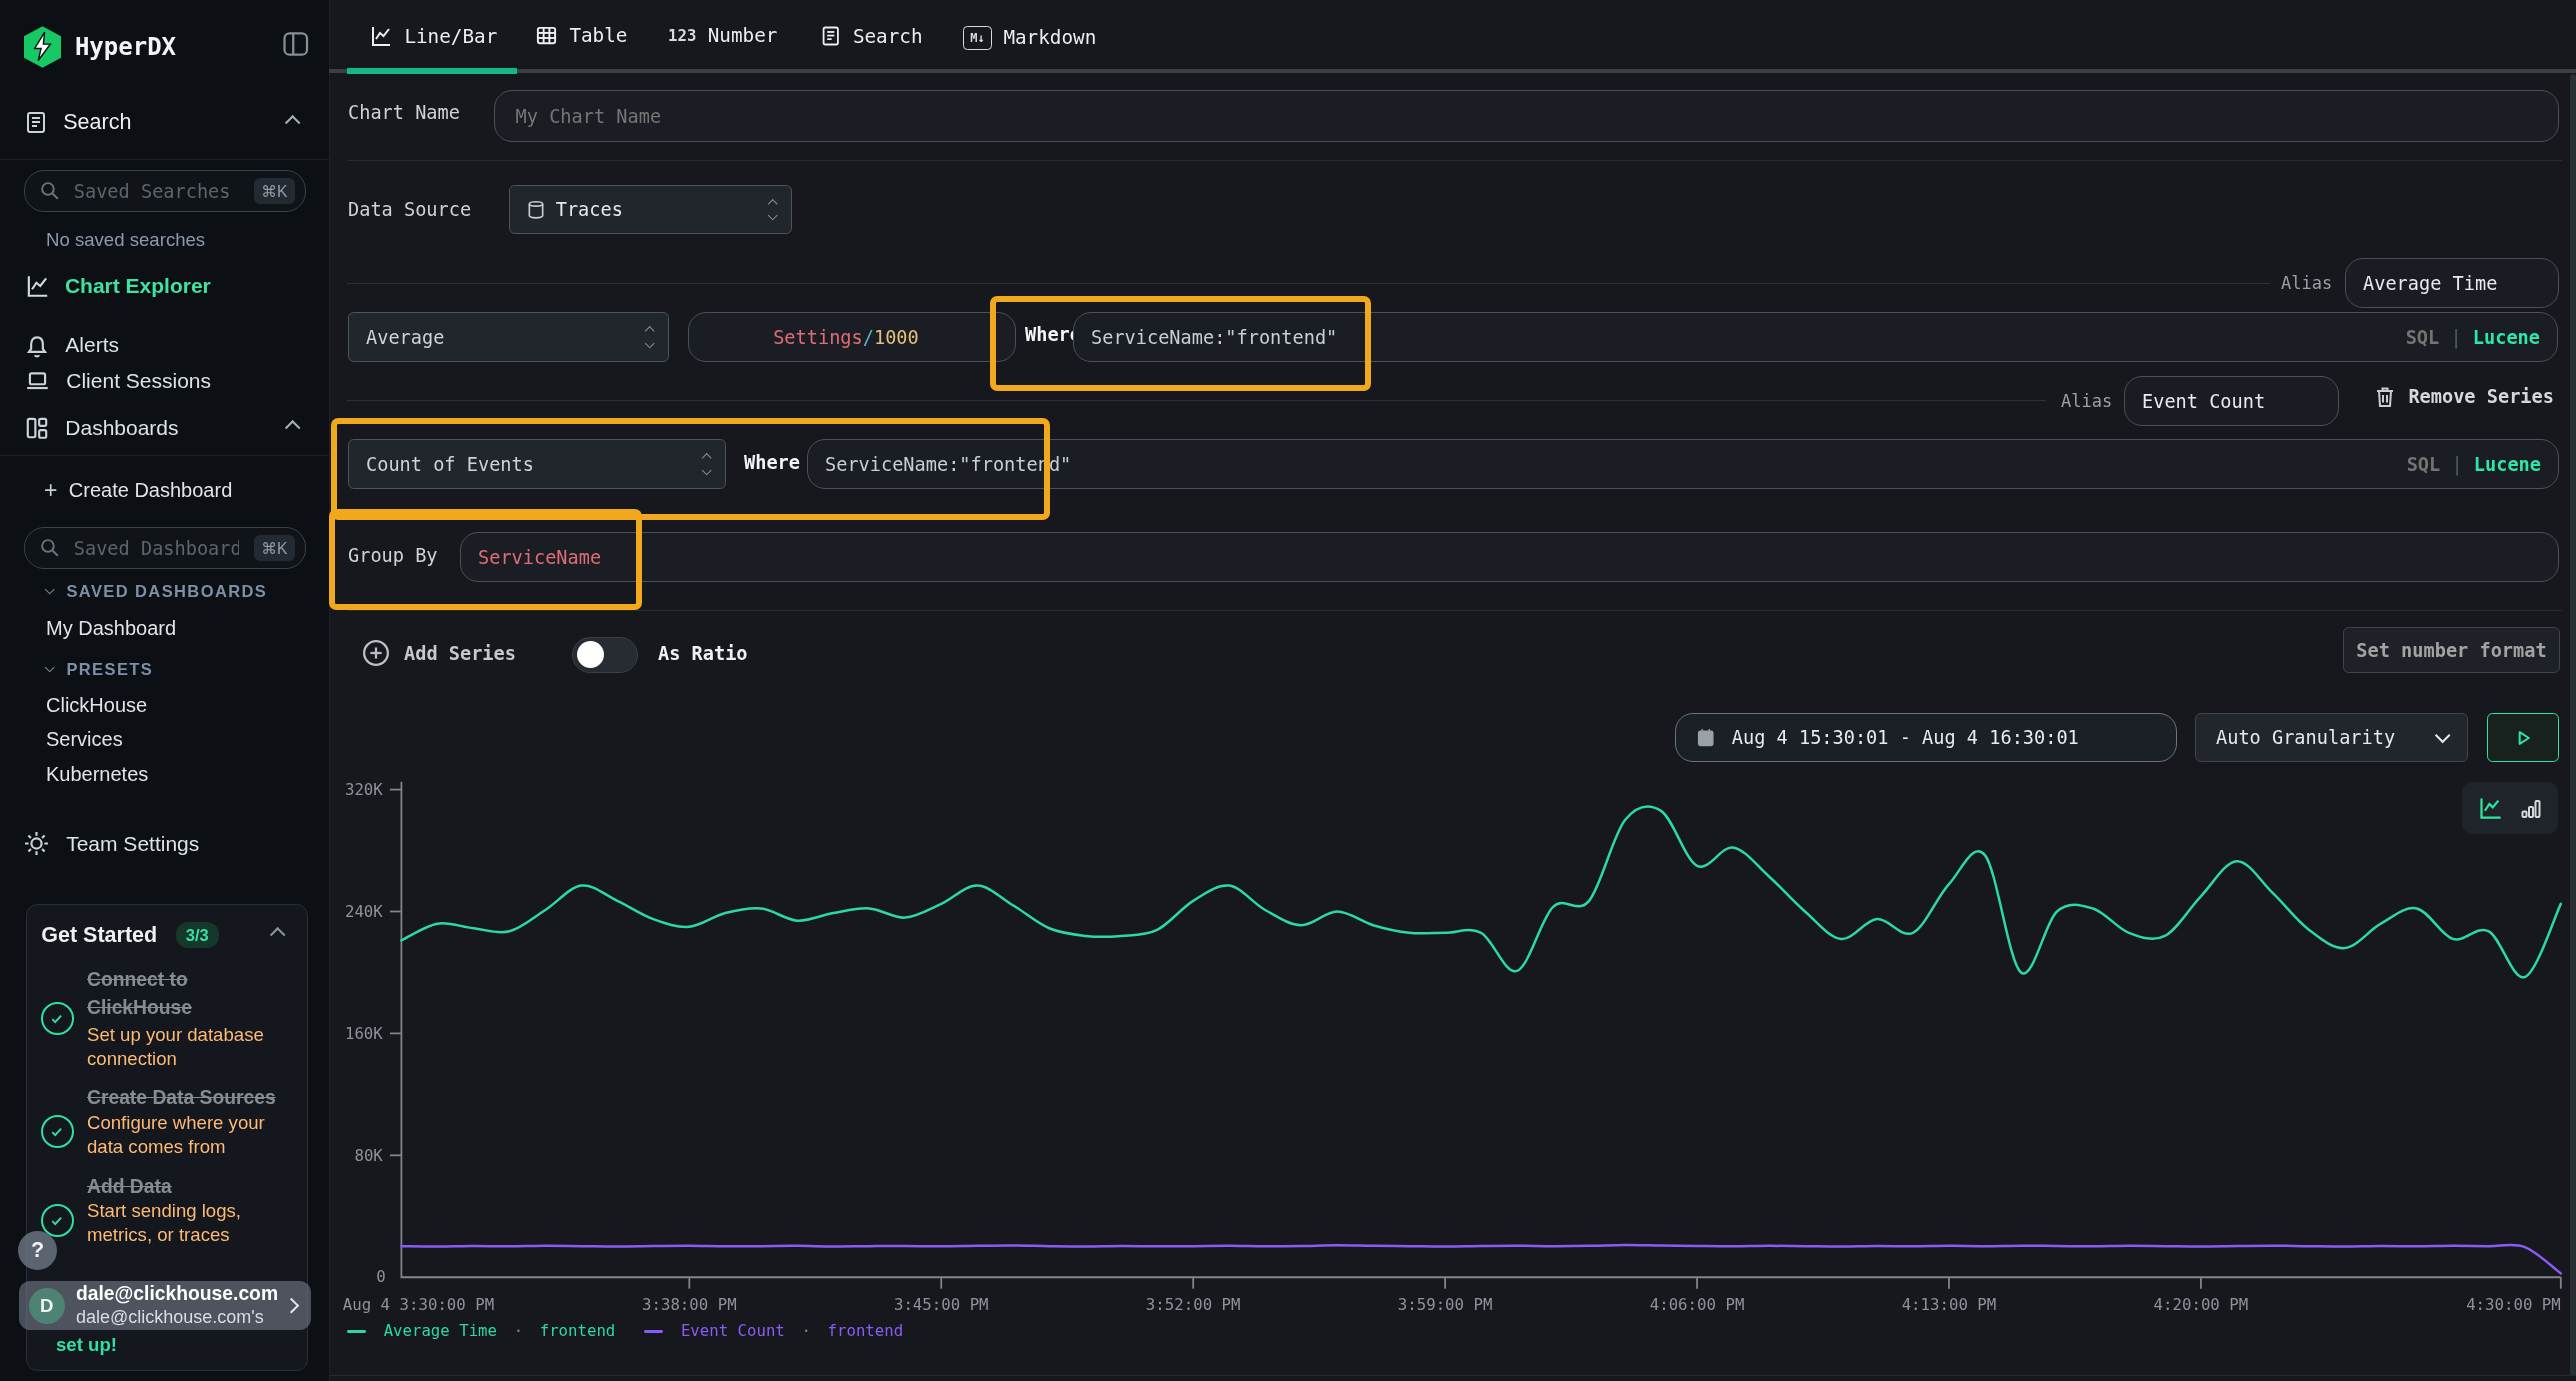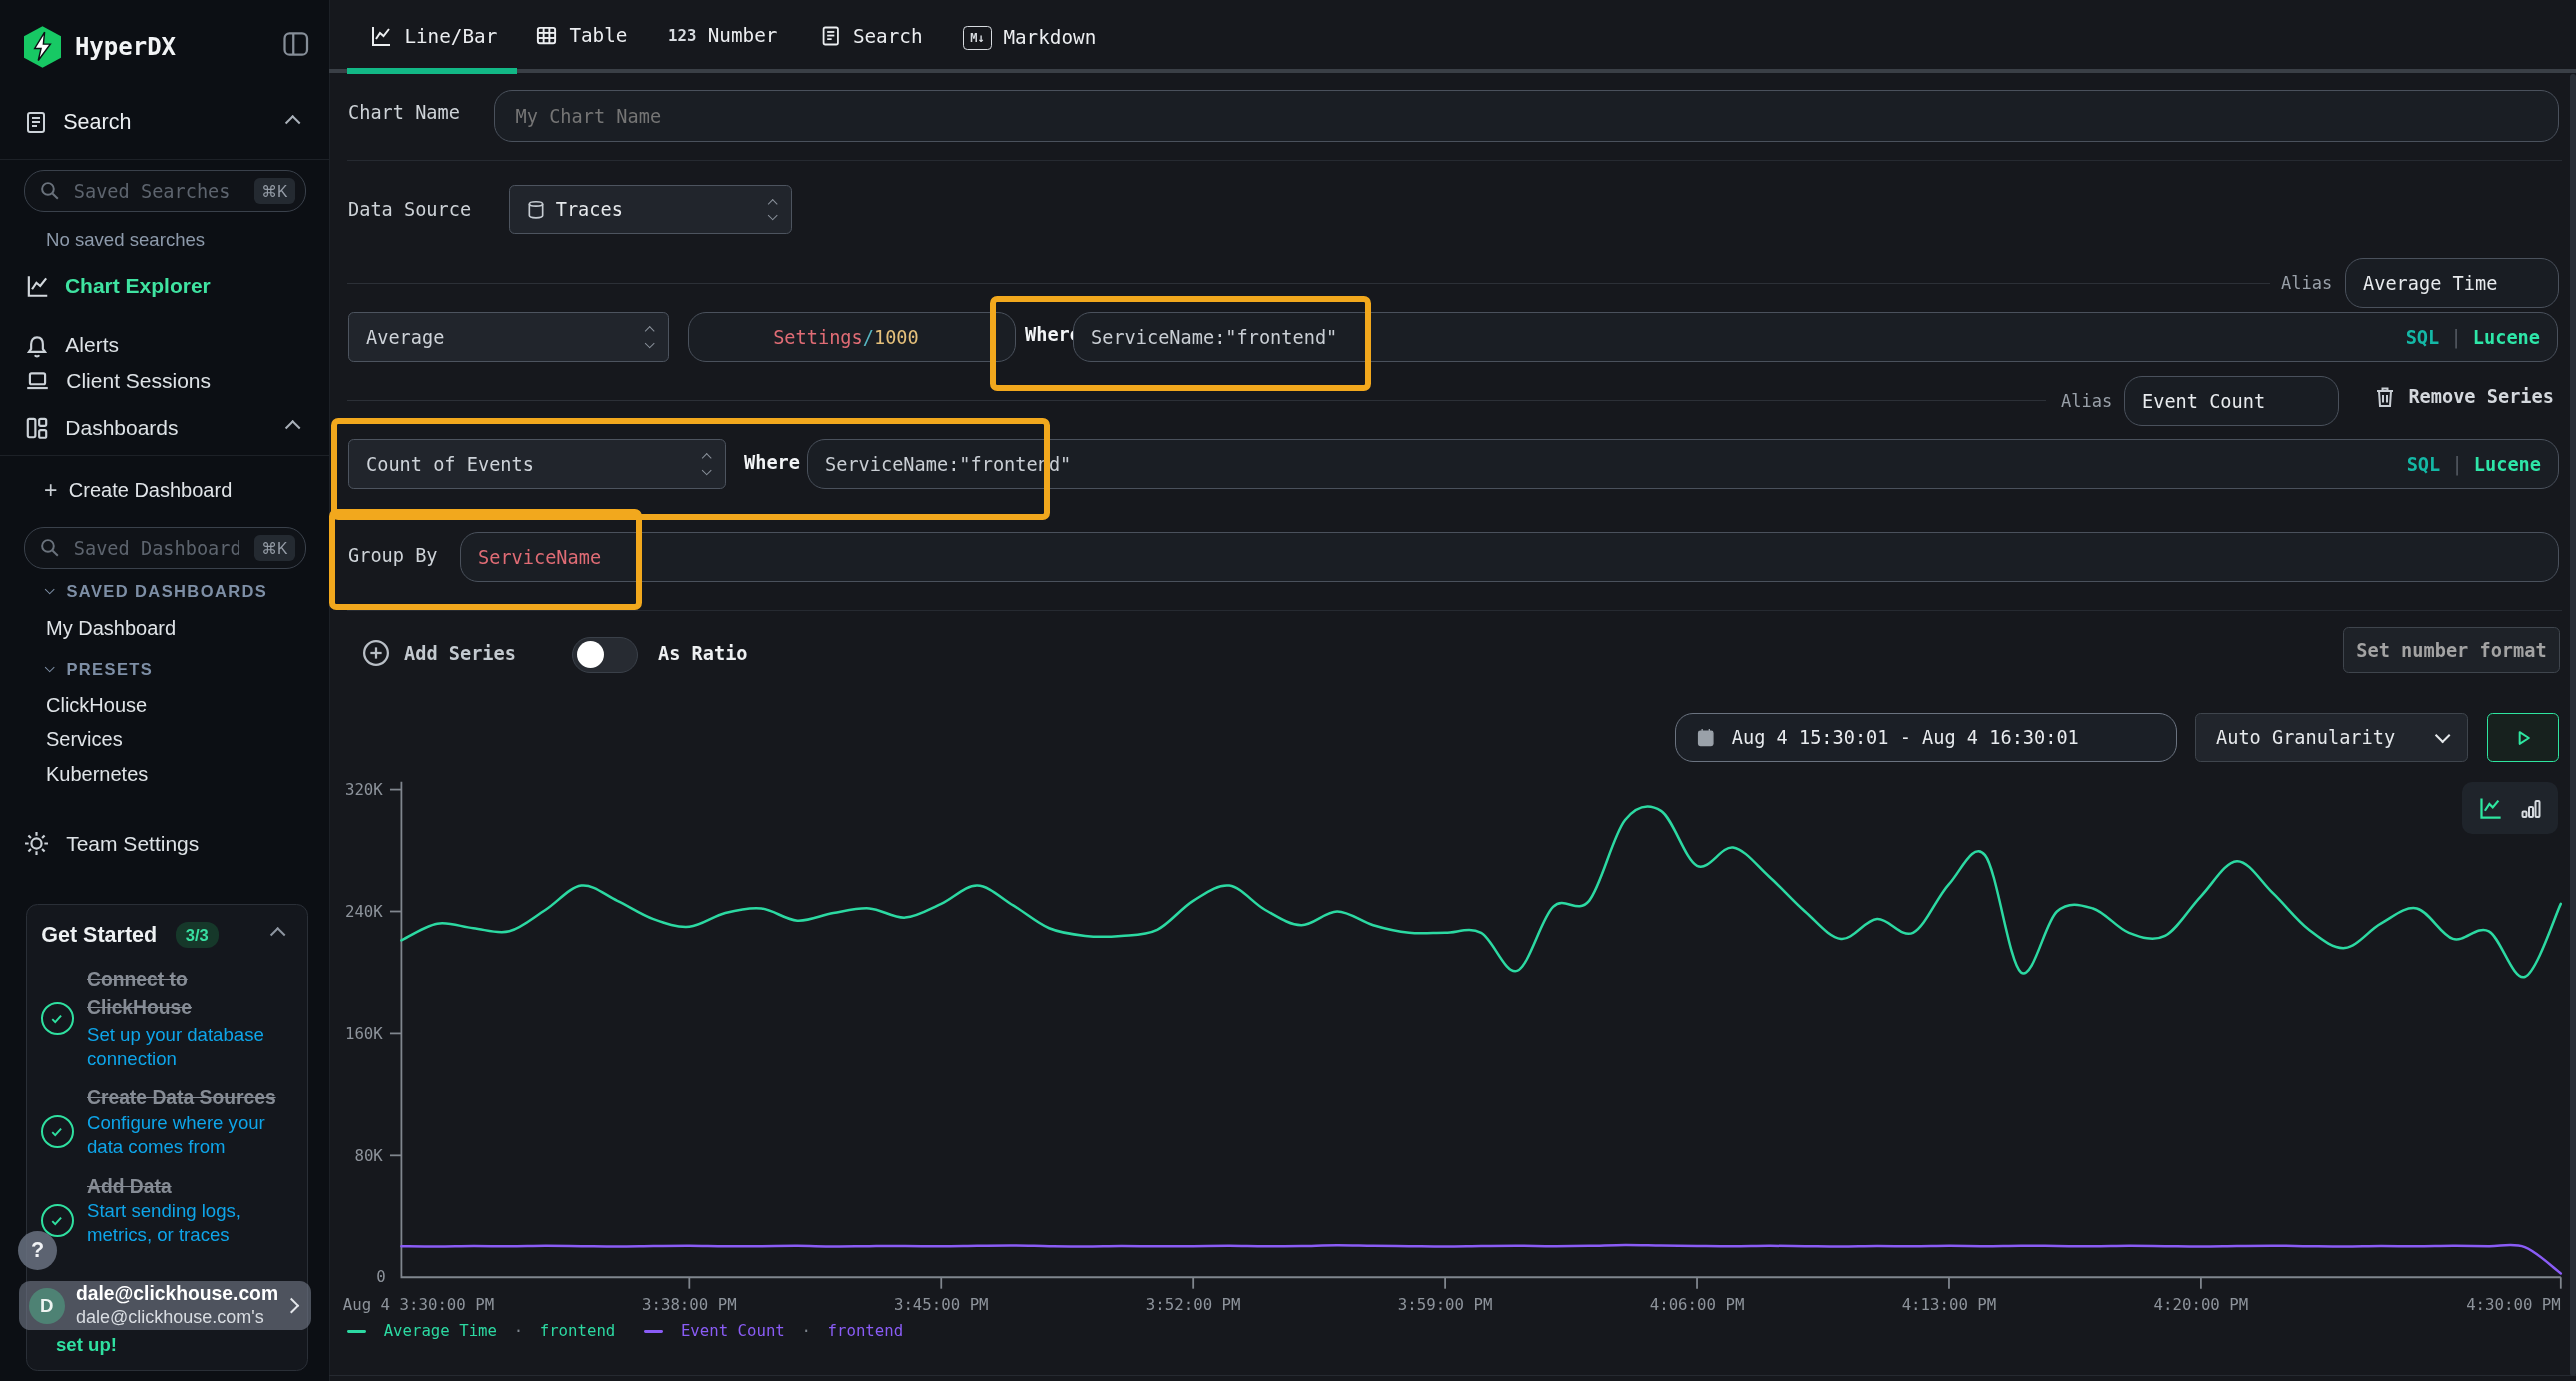--- a/index.html
+++ b/index.html
@@ -26,21 +26,21 @@
   .chev.down{transform:rotate(45deg);}
   .chev.right{transform:rotate(-45deg);}
   .chev.small{width:6.4px;height:6.4px;border-width:1.8px;}
 
   
   #gs-card{position:absolute;left:26px;top:904px;width:280px;height:465px;border:1.4px solid #2a2f37;
            border-radius:11.4px;background:#14171d;}
   .gs-title{font:700 21.5px "Liberation Sans",sans-serif;color:#eef1f3;}
   .gs-badge{background:#16382a;color:#38e0a2;border-radius:12px;font:700 16.5px "Liberation Sans",sans-serif;padding:3.6px 10px;}
   .gs-step-title{font:700 19.3px "Liberation Sans",sans-serif;color:#868c95;text-decoration:line-through;line-height:28px;}
-  .gs-step-desc{font:18.6px "Liberation Sans",sans-serif;color:#0ea5e9;line-height:24px;}
+  .gs-step-desc{font:18.6px "Liberation Sans",sans-serif;color:#fdba74;line-height:24px;}
   .gs-check{width:29px;height:29px;border:2.1px solid #2fe0a0;border-radius:50%;display:flex;align-items:center;justify-content:center;}
 
   
   #user-chip{position:absolute;left:19.3px;top:1281px;width:292px;height:49px;border-radius:11.4px;
              background:rgba(116,124,138,0.60);display:flex;align-items:center;z-index:9;}
   .avatar{width:36px;height:36px;border-radius:50%;background:#4e8274;color:#eef4f1;
           font:700 18.6px "Liberation Sans",sans-serif;display:flex;align-items:center;justify-content:center;margin-left:9.3px;}
 
   
   #tabs-underline{position:absolute;left:329px;top:69px;width:2247px;height:4.3px;background:#3a3f46;}
@@ -53,21 +53,21 @@
          display:flex;align-items:center;box-sizing:border-box;}
   .select{position:absolute;background:#21252c;border:1.4px solid #4d545f;border-radius:5.7px;
           display:flex;align-items:center;box-sizing:border-box;}
   .input-text{font-size:18.6px;color:#c9ced4;margin-left:17px;white-space:pre;}
   .select-text{font-size:18.6px;color:#e6e9ec;margin-left:17px;white-space:pre;}
   .divider{position:absolute;height:1.4px;background:#262a31;}
   .alias-lbl{font-size:17px;color:#99a0a9;}
   .updown{margin-left:auto;margin-right:14.3px;display:flex;flex-direction:column;gap:5px;align-items:center;}
   .bold-lbl{font-size:18.6px;font-weight:700;color:#f2f4f6;}
   .sql-toggle{margin-left:auto;margin-right:17px;font-size:18.6px;white-space:pre;}
-  .sql-toggle .sql{color:#14b8a6;font-weight:700;}
+  .sql-toggle .sql{color:#737373;font-weight:700;}
   .sql-toggle .sep{color:#555b63;}
   .sql-toggle .lucene{color:#2ee6a8;font-weight:700;}
   .code-field{color:#e06c75;}.code-op{color:#56b6c2;}.code-num{color:#e5c07b;}
   .hl{position:absolute;border:6.4px solid #f2a81d;border-radius:7.2px;z-index:6;pointer-events:none;}
   .btn{position:absolute;background:#1e2228;border:1.4px solid #3f454d;border-radius:5.7px;
        display:flex;align-items:center;justify-content:center;box-sizing:border-box;}
   .toggle{position:absolute;width:66px;height:36px;border-radius:18px;background:#272b32;border:1.4px solid #3a4049;box-sizing:border-box;}
   .toggle .knob{position:absolute;left:3.6px;top:2.9px;width:27px;height:27px;border-radius:50%;background:#fff;}
   #chart-wrap{position:absolute;left:329px;top:776px;width:2247px;height:547px;}
   .legend{position:absolute;left:347px;top:1321px;display:flex;gap:29px;align-items:center;font-size:15.7px;}

